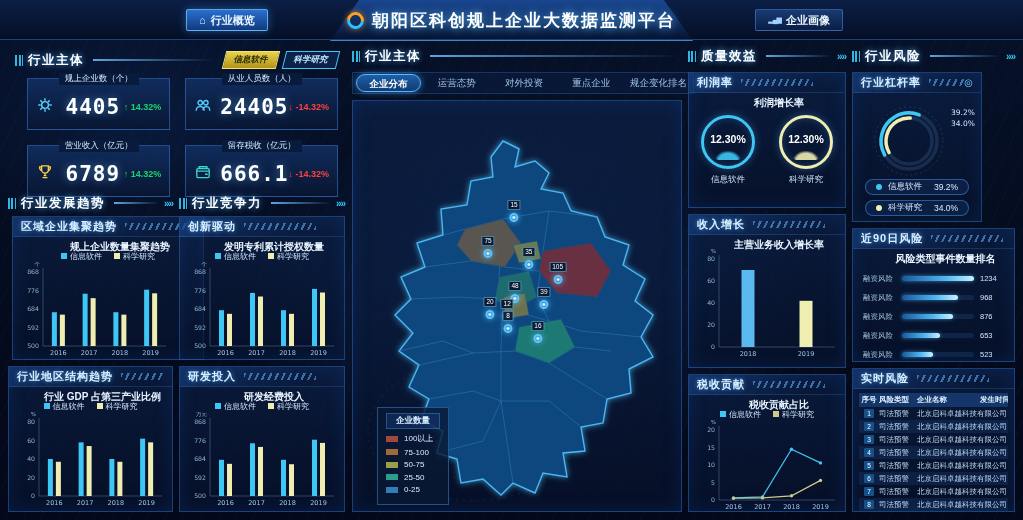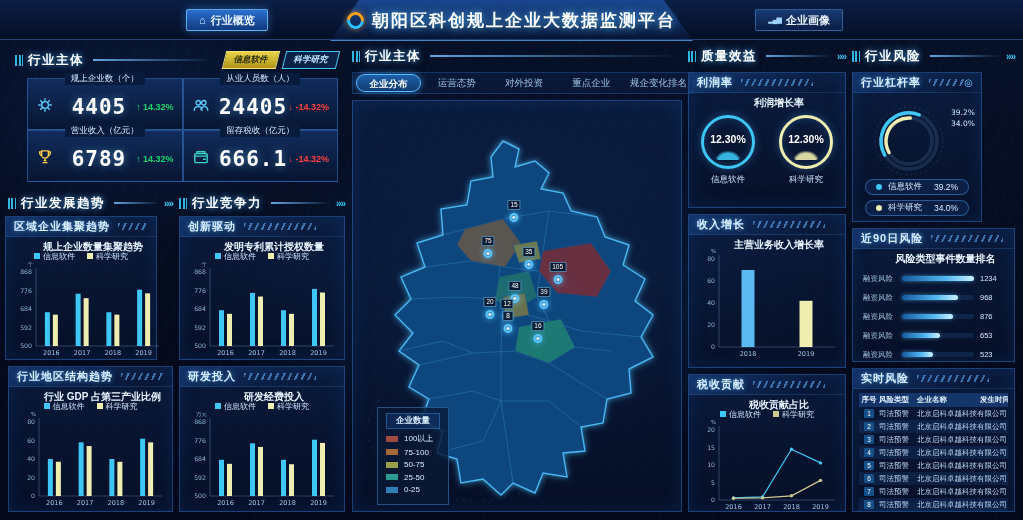--- a/index.html
+++ b/index.html
@@ -47,21 +47,21 @@
   .clegend i { display:inline-block; width:6px; height:6px; margin-right:3px; }
   .chart-box { position:relative; margin:0 4px; }
   svg text { font-family:"DejaVu Sans",sans-serif; }
   
   .kpi-panel { left:8px; top:46px; width:337px; height:142px; padding:4px 7px; background:none; border:none; box-shadow:none; }
   .kpi-head { position:relative; display:flex; align-items:center; gap:5px; height:20px; }
   .tags { display:flex; gap:6px; margin-left:6px; }
   .tag { font-size:8.5px; font-weight:bold; padding:2px 9px; transform:skewX(-14deg); cursor:pointer; white-space:nowrap; }
   .tag-y { background:linear-gradient(180deg,#e8d34a,#b19417); color:#1e2407; border:1px solid #f4e37a; }
   .tag-c { background:rgba(20,60,120,.4); color:#bfe6ff; border:1px solid #3ec6f5; }
-  .kpi-grid { display:grid; grid-template-columns:1fr 1fr; gap:0; margin-top:8px;padding-left:12px; }
+  .kpi-grid { display:grid; grid-template-columns:1fr 1fr; gap:15px; margin-top:8px;padding-left:12px; }
   .kcard { position:relative; height:52px; border:1px solid rgba(60,130,220,.5);
     background:linear-gradient(180deg,rgba(18,48,100,.85),rgba(8,22,50,.92));
     display:flex; align-items:center; padding:6px 8px 0; }
   .kcard-title { position:absolute; top:-6px; left:50%; transform:translateX(-50%); background:#081b3c;
     padding:0 6px; font-size:8.5px; color:#d8ecff; white-space:nowrap; }
   .kicon { flex:none; width:20px; margin-right:6px; }
   .kval { font-family:"DejaVu Sans Mono",monospace; font-size:21px; font-weight:bold; color:#fff; letter-spacing:1px; text-shadow:0 0 8px rgba(120,200,255,.5); flex:1; text-align:center; }
   .kdelta { font-size:9px; font-weight:bold; white-space:nowrap; }
   .up { color:#17d56b; } .down { color:#ff4040; }
   
@@ -212,21 +212,21 @@
     <span class="hline"></span>
     <span class="more">»»</span>
   </div>
   <div class="sec-head colhead-risk">
     <span class="bars-ico"></span>
     <span class="sec-title">行业风险</span>
     <span class="hline"></span>
     <span class="more">»»</span>
   </div>
 
-  <section class="panel" style="left:5px;top:216px;width:152px;height:144px;">
+  <section class="panel" style="left:12px;top:216px;width:192px;height:144px;">
     <div class="sub-head">
         <span class="sub-title">区域企业集聚趋势</span>
         <span class="hatch"></span>
       </div>
     <div class="chart-title">规上企业数量集聚趋势</div>
     <div class="clegend">
         <span><i style="background:#3ec6f5"></i>信息软件</span>
         <span><i style="background:#efedb0"></i>科学研究</span>
       </div>
       <div class="chart-box"><svg width="155" height="96" viewBox="0 0 155 96">

